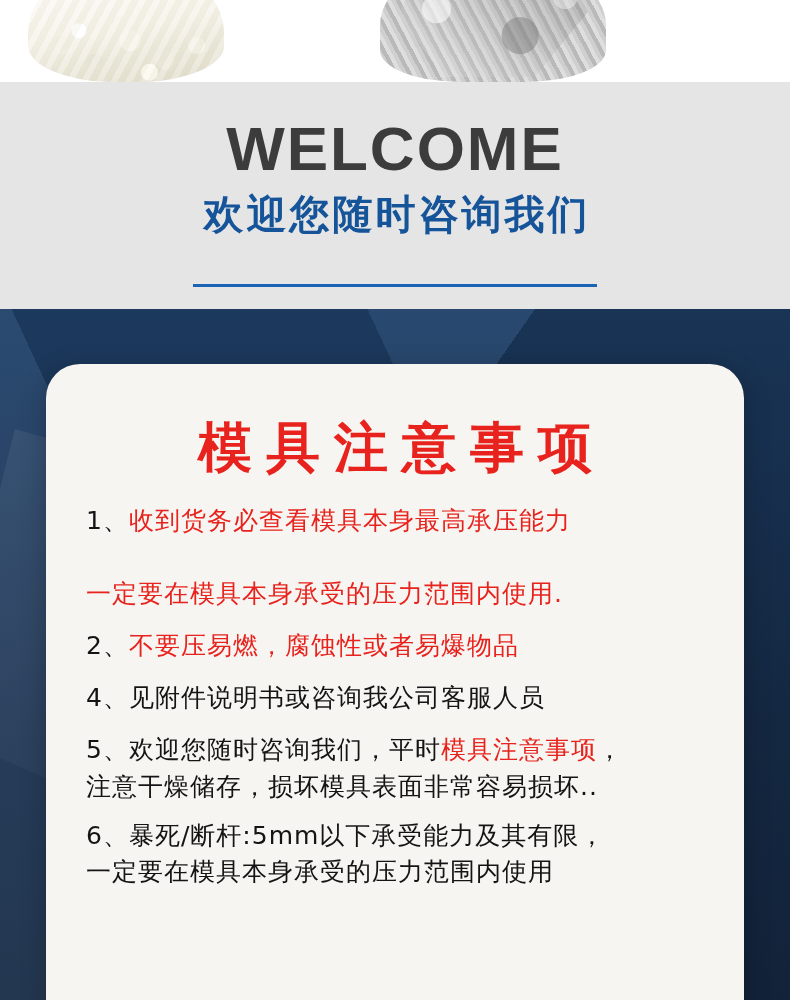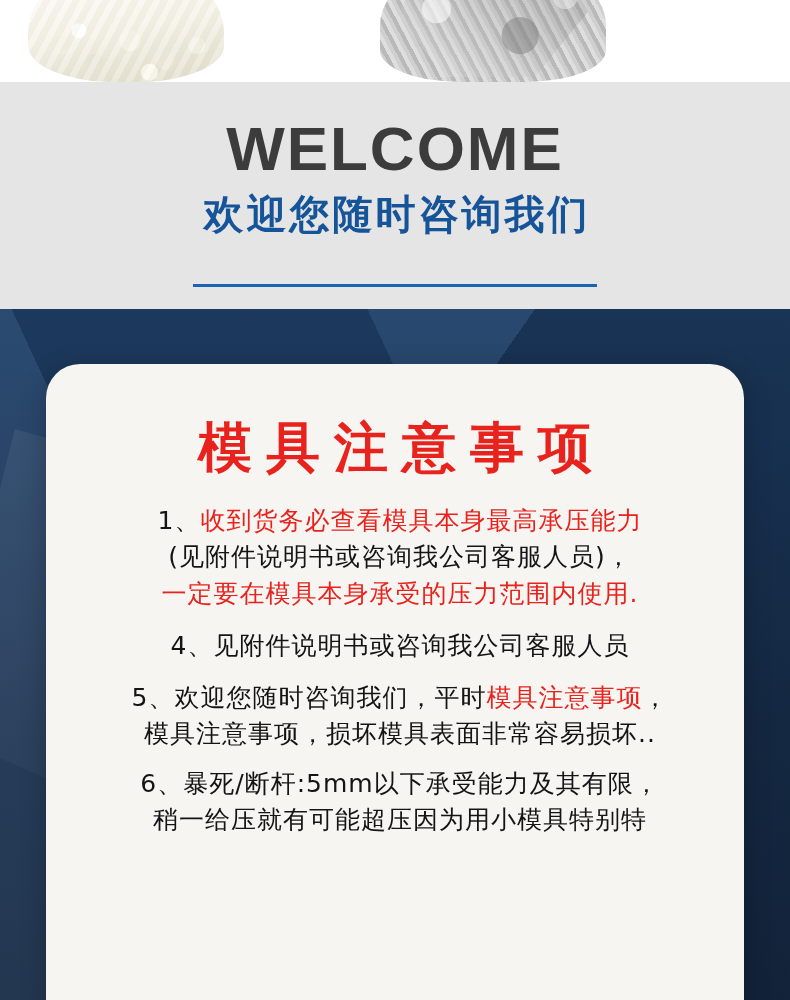--- a/index.html
+++ b/index.html
@@ -163,21 +163,20 @@
     text-indent: 14px;
     color: #e8231e;
     font-family: "DejaVu Sans", sans-serif;
   }
 
   .notice-list {
     margin: 18px 0 0 0;
     padding: 0 30px 0 40px;
     list-style: none;
     font-family: "DejaVu Sans", sans-serif;
-    text-align: center;
   }
   .notice-item {
     margin-bottom: 16px;
     font-size: 25px;
     line-height: 1.45;
     color: #1d1d1d;
     letter-spacing: 1px;
   }
   .notice-item.tight { margin-bottom: 13px; }
   .red { color: #e8231e; }
@@ -198,35 +197,38 @@
 </section>
 
 <section class="notice-section">
   <div class="notice-card">
     <h2 class="notice-title">模具注意事项</h2>
 
     <ul class="notice-list">
 
       <li class="notice-item">
         <span class="blk">1、</span><span class="red">收到货务必查看模具本身最高承压能力</span><br>
-        <span class="blk">(见附件说明书或咨询我公司客服人员)，</span><br>
+        <br>
         <span class="red">一定要在模具本身承受的压力范围内使用.</span>
       </li>
 
+      <li class="notice-item">
+        <span class="blk">2、</span><span class="red">不要压易燃，腐蚀性或者易爆物品</span>
+      </li>
 
 
       <li class="notice-item">
         <span class="blk">4、</span><span class="blk">见附件说明书或咨询我公司客服人员</span>
       </li>
 
       <li class="notice-item tight">
         <span class="blk">5、</span><span class="blk">欢迎您随时咨询我们，平时</span><span class="red">模具注意事项</span><span class="blk">，</span><br>
-        <span class="blk">模具注意事项，损坏模具表面非常容易损坏..</span>
+        <span class="blk">注意干燥储存，损坏模具表面非常容易损坏..</span>
       </li>
 
       <li class="notice-item">
         <span class="blk">6、</span><span class="blk">暴死/断杆:5mm以下承受能力及其有限，</span><br>
-        <span class="blk">稍一给压就有可能超压因为用小模具特别特</span>
+        <span class="blk">一定要在模具本身承受的压力范围内使用</span>
       </li>
 
     </ul>
   </div>
 </section>
 
 </body></html>

